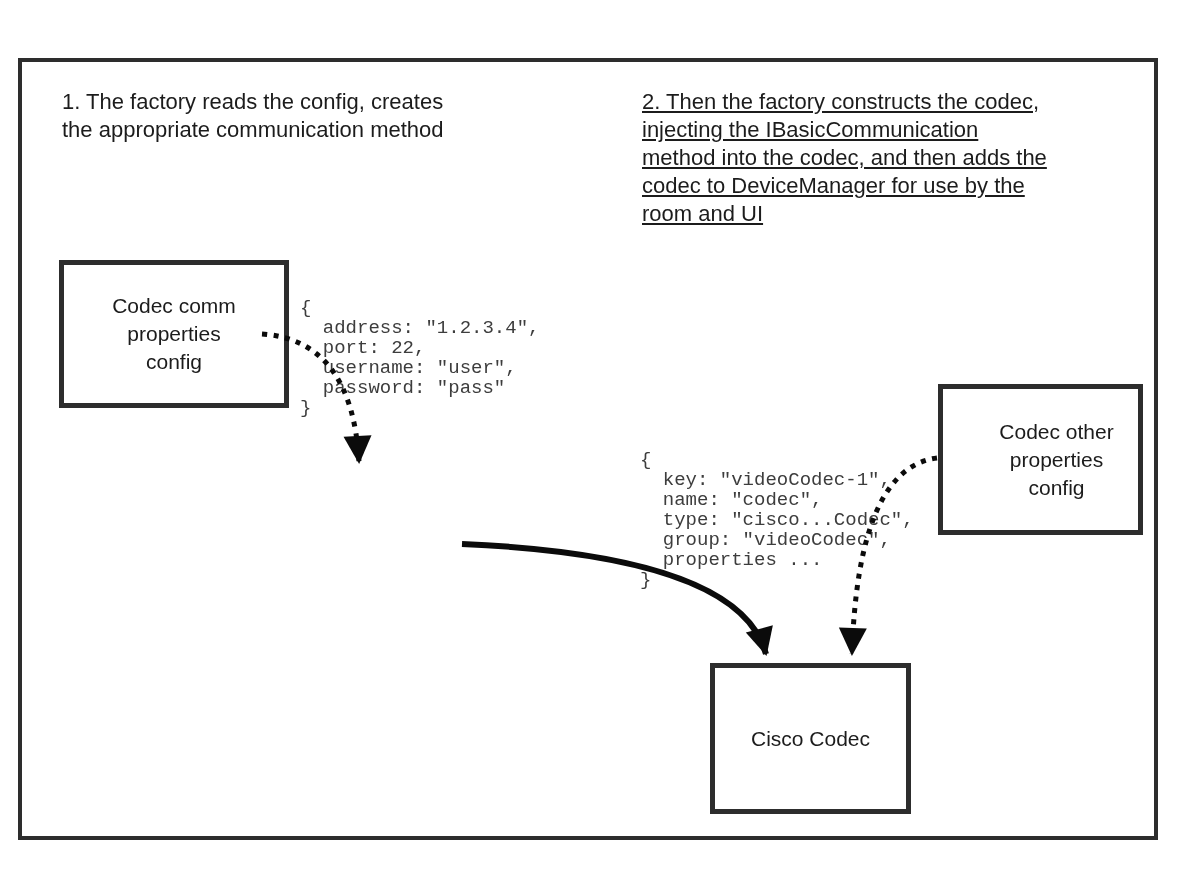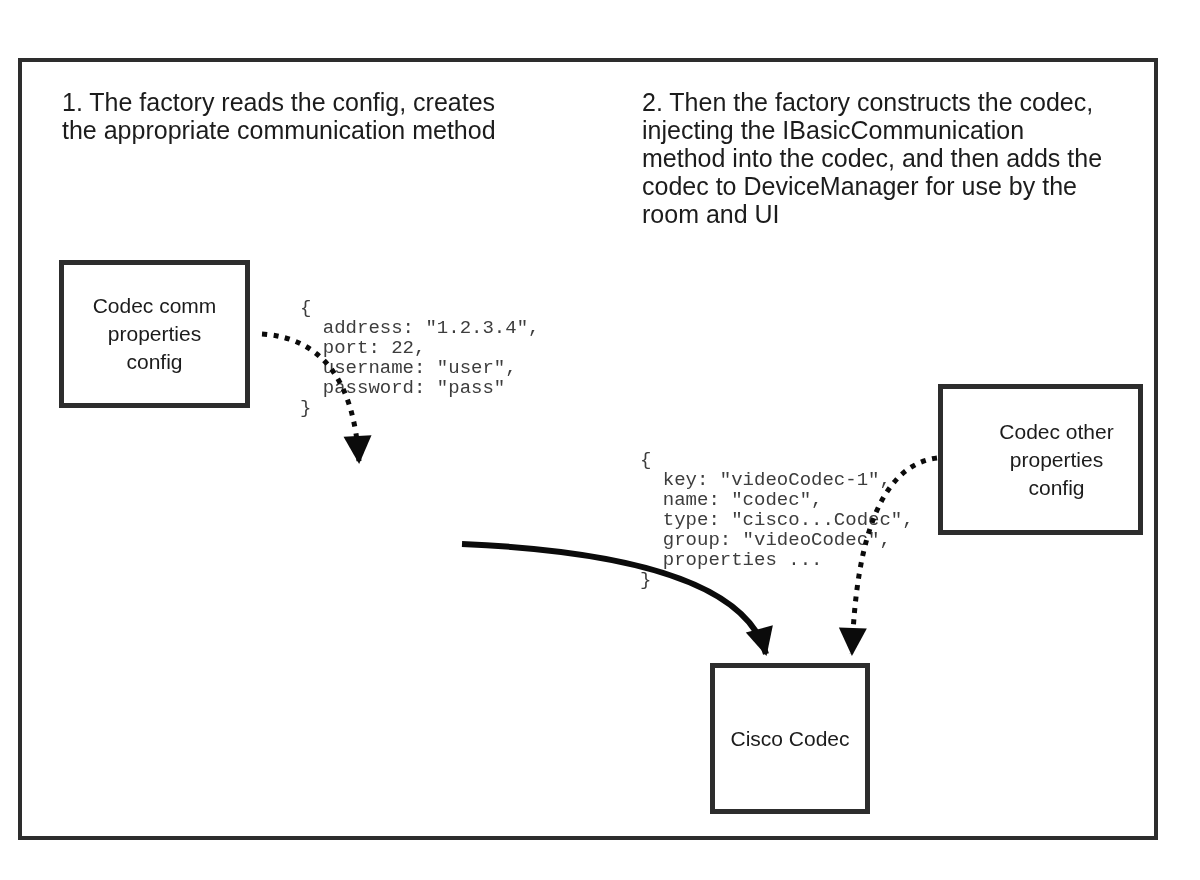--- a/index.html
+++ b/index.html
@@ -14,27 +14,27 @@
   }
   .frame {
     position: absolute;
     left: 18px; top: 58px;
     width: 1132px; height: 774px;
     border: 4px solid #2d2d2d;
     background: transparent;
   }
   .note {
     position: absolute;
-    font-size: 25px;
+    font-size: 22px;
     line-height: 28px;
     white-space: pre-line;
     color: #1c1c1c;
   }
   .note.step1 { left: 62px;  top: 88px;  width: 480px; }
-  .note.step2 { left: 642px; top: 88px;  width: 500px; }
+  .note.step2 { left: 642px; top: 88px;  width: 500px; text-decoration: underline; }
   .code {
     position: absolute;
     margin: 0;
     font-family: "Liberation Mono", monospace;
     font-size: 19px;
     line-height: 20px;
     white-space: pre;
     color: #3d3d3d;
     background: transparent;
   }
@@ -49,24 +49,24 @@
     justify-content: center;
     text-align: center;
     box-sizing: border-box;
   }
   .node span {
     font-size: 21px;
     line-height: 28px;
     white-space: pre-line;
     color: #1c1c1c;
   }
-  .node.codec-comm   { left: 59px;  top: 260px; width: 191px; height: 148px; }
+  .node.codec-comm   { left: 59px;  top: 260px; width: 230px; height: 148px; }
   .node.ssh-client   { left: 258px; top: 470px; width: 202px; height: 150px; }
   .node.codec-other  { left: 938px; top: 384px; width: 205px; height: 151px; padding-left: 32px; }
-  .node.cisco-codec  { left: 710px; top: 663px; width: 160px; height: 151px; }
+  .node.cisco-codec  { left: 710px; top: 663px; width: 201px; height: 151px; }
   svg.arrows {
     position: absolute;
     left: 0; top: 0;
     width: 1200px; height: 880px;
     pointer-events: none;
   }
 </style>
 </head>
 <body>
 

